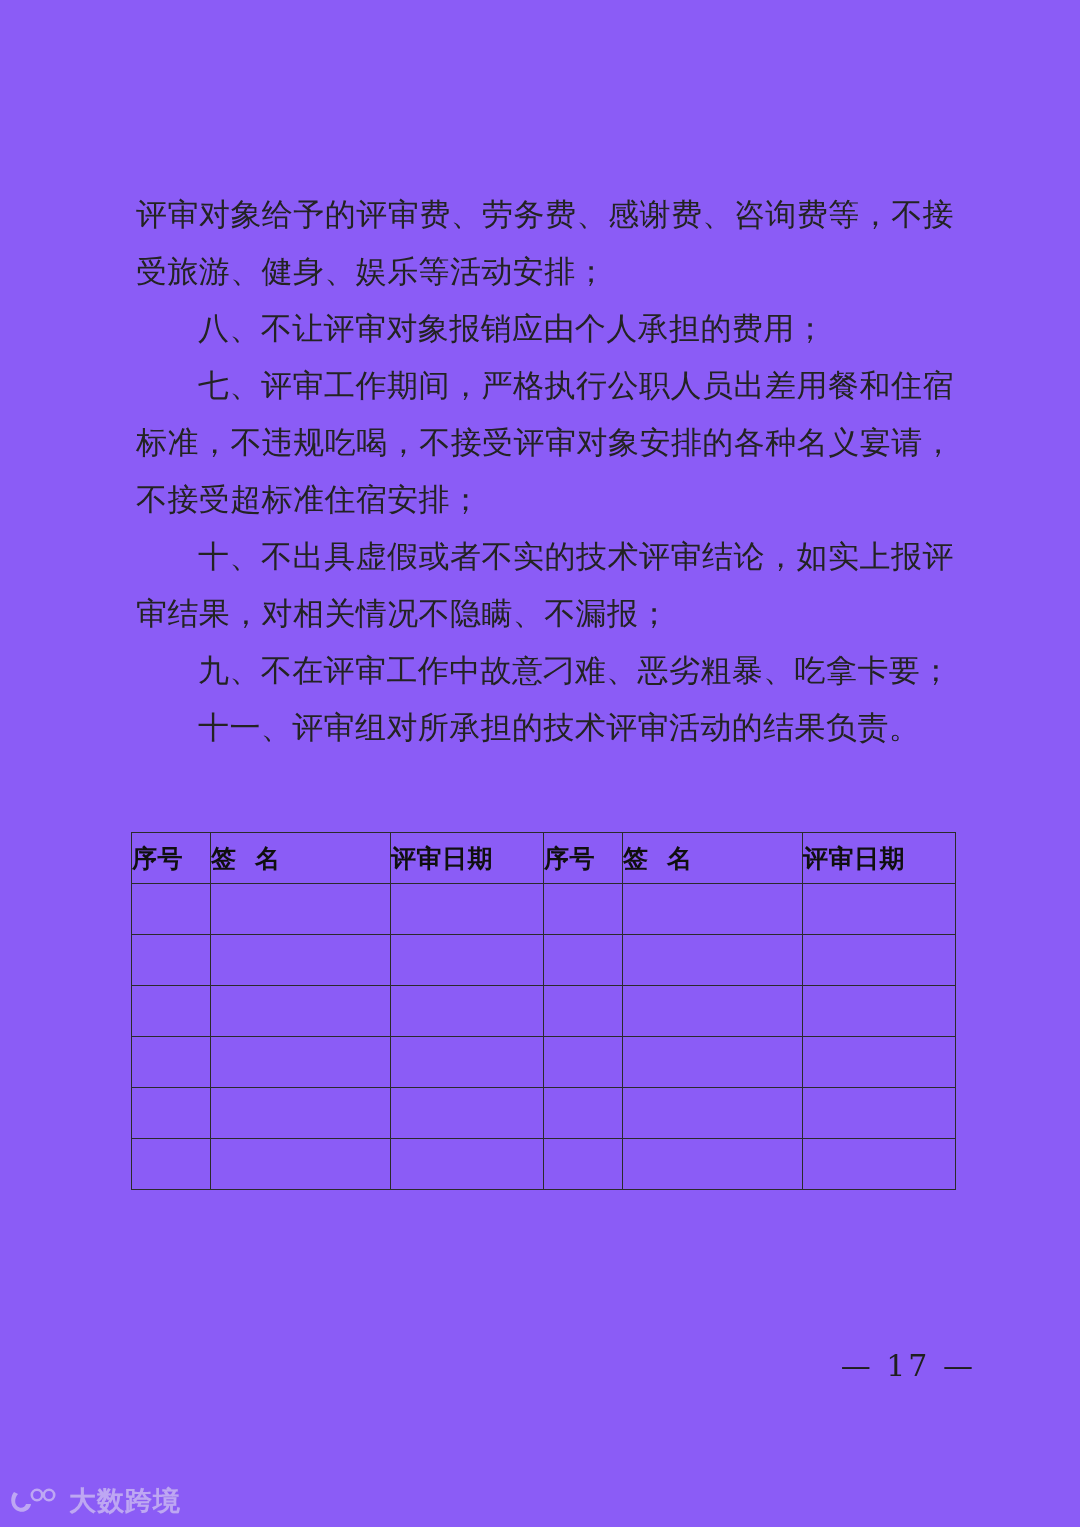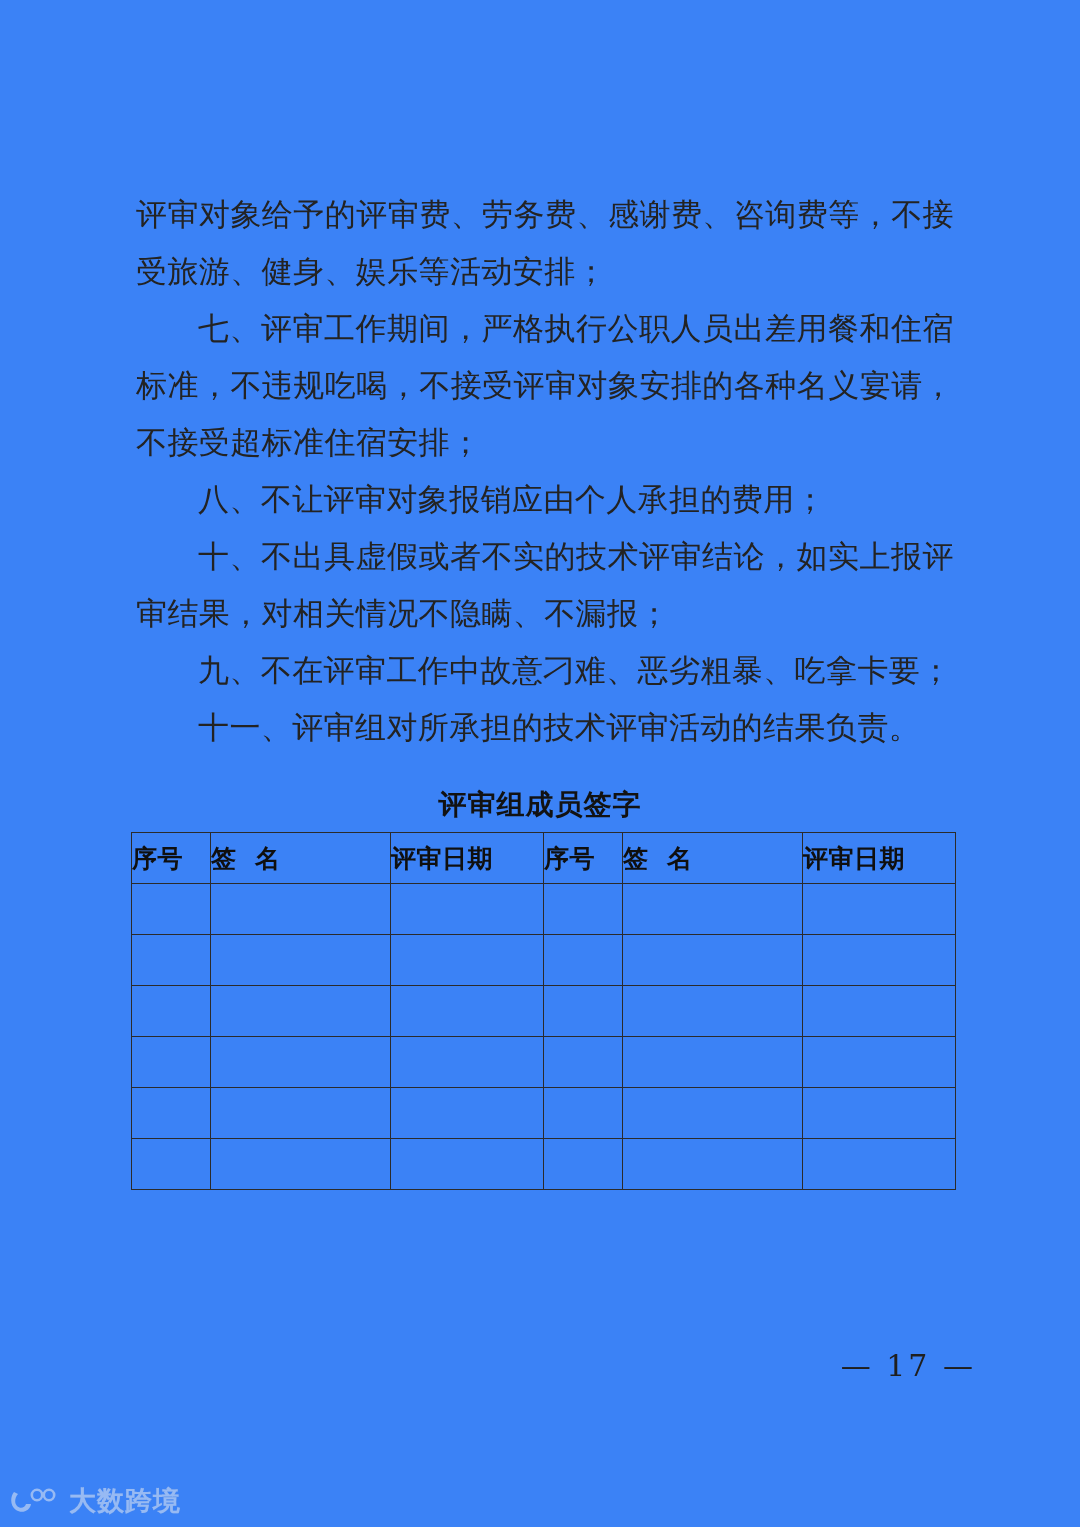--- a/index.html
+++ b/index.html
@@ -15,21 +15,21 @@
     overflow: hidden;
     font-family: "DejaVu Serif", "Liberation Serif", serif;
     color: #1a1a1a;
     -webkit-font-smoothing: antialiased;
   }
 
   
   .page {
     position: absolute;
     inset: 0;
-    background: #3b82f6;
+    background: #8b5cf6;
   }
 
   
   .prose {
     position: absolute;
     left: 136px;
     top: 186px;
     width: 818px;
   }
   .para {
@@ -134,28 +134,27 @@
     text-shadow: 0 0 1px rgba(180,180,180,0.55);
   }
 </style>
 </head>
 <body>
 
 <div class="page">
 
   <div class="prose">
     <p class="para continuation">评审对象给予的评审费、劳务费、感谢费、咨询费等，不接受旅游、健身、娱乐等活动安排；</p>
+    <p class="para indent">八、不让评审对象报销应由个人承担的费用；</p>
     <p class="para indent">七、评审工作期间，严格执行公职人员出差用餐和住宿标准，不违规吃喝，不接受评审对象安排的各种名义宴请，不接受超标准住宿安排；</p>
-    <p class="para indent">八、不让评审对象报销应由个人承担的费用；</p>
     <p class="para indent">十、不出具虚假或者不实的技术评审结论，如实上报评审结果，对相关情况不隐瞒、不漏报；</p>
     <p class="para indent">九、不在评审工作中故意刁难、恶劣粗暴、吃拿卡要；</p>
     <p class="para indent">十一、评审组对所承担的技术评审活动的结果负责。</p>
   </div>
 
-  <div class="table-title">评审组成员签字</div>
 
   <table class="sign-table">
     <colgroup>
       <col class="col-no">
         <col class="col-sign">
         <col class="col-date">
       <col class="col-no">
         <col class="col-sign">
         <col class="col-date">
     </colgroup>

